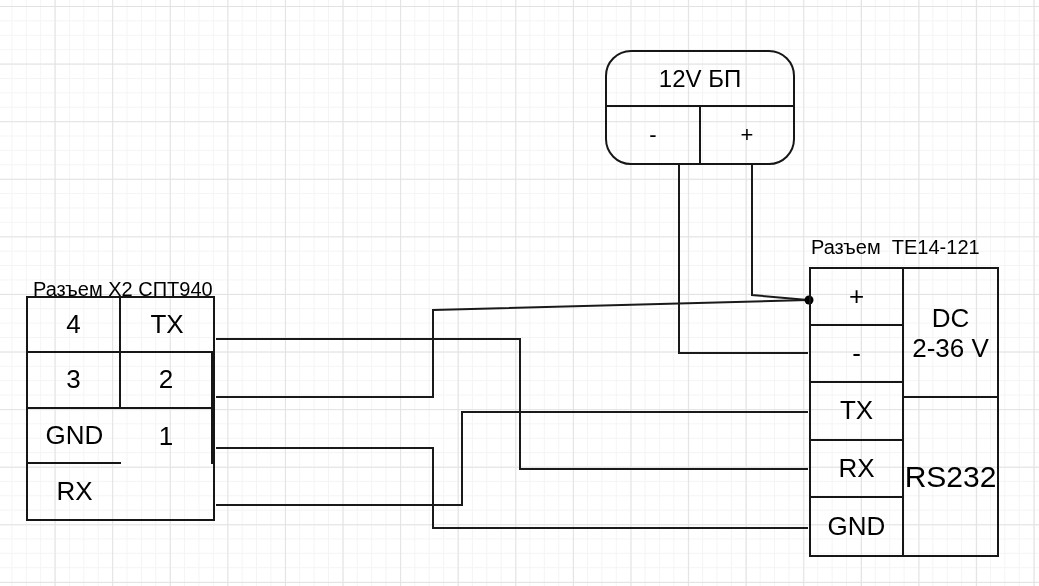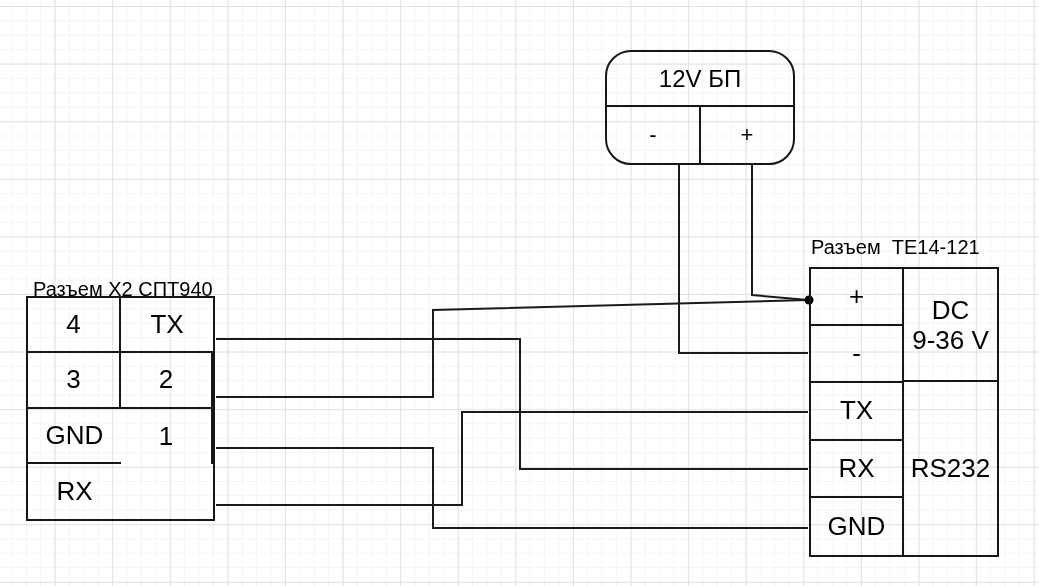--- a/index.html
+++ b/index.html
@@ -53,25 +53,25 @@
   .ltable .cell.colA { border-right: 2px solid #161616; }
   .ltable .cell.rdiv { border-bottom: 2px solid #161616; }
 
   
   .rtable { left: 809px; top: 267px; width: 190px; height: 290px; display: flex; }
   .rpins { width: 93px; border-right: 2px solid #161616; display: grid; grid-template-rows: repeat(5, 1fr); }
   .rpins .cell { border-bottom: 2px solid #161616; }
   .rpins .cell:last-child { border-bottom: none; }
   .rgroups { flex: 1; display: flex; flex-direction: column; }
   .group-dc {
-    height: 113px; border-bottom: 2px solid #161616;
+    height: 129px; border-bottom: 2px solid #161616;
     display: flex; flex-direction: column; align-items: center; justify-content: center;
     font-size: 26px; line-height: 30px;
   }
-  .group-rs { flex: 1; display: flex; align-items: center; justify-content: center; font-size: 26px; }
+  .group-rs { flex: 1; display: flex; align-items: center; justify-content: center; font-size: 30px; }
 </style>
 </head>
 <body>
 
 <div class="canvas">
 
   <svg class="wires" width="1039" height="586" viewBox="0 0 1039 586" aria-hidden="true">
     <path d="M679 164 V353 H808"></path>
     <path d="M752 164 V295 L808 300"></path>
     <path d="M216 397 H433 V310 L808 300"></path>
@@ -107,19 +107,19 @@
     <div class="rpins">
       <div class="cell">+</div>
       <div class="cell">-</div>
       <div class="cell">TX</div>
       <div class="cell">RX</div>
       <div class="cell">GND</div>
     </div>
     <div class="rgroups">
       <div class="group-dc">
         <div>DC</div>
-        <div>9-36 V</div>
+        <div>2-36 V</div>
       </div>
       <div class="group-rs">RS232</div>
     </div>
   </div>
 
 </div>
 
 </body></html>

